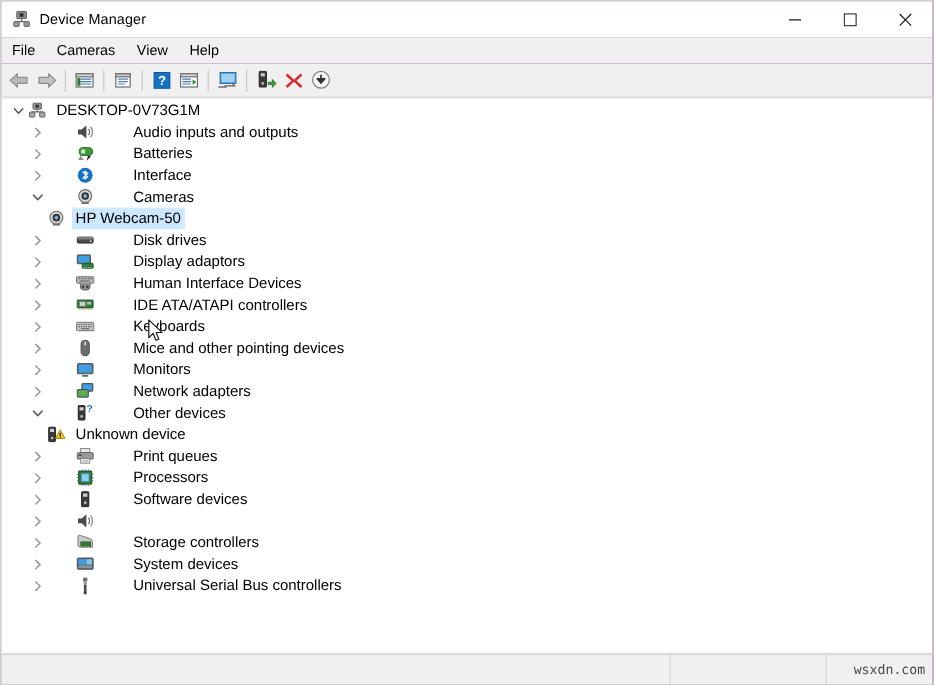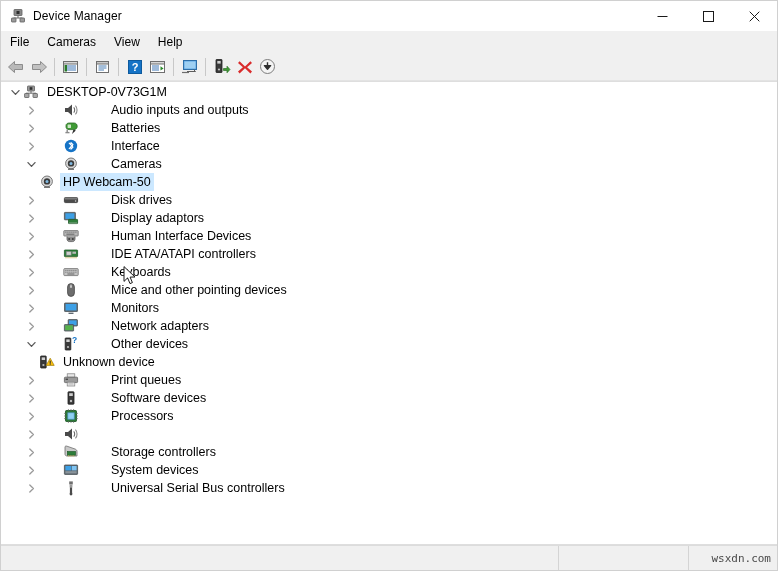--- a/index.html
+++ b/index.html
@@ -610,43 +610,43 @@
       </div>
 
       <div class="node level1">
         <div class="chev">
           <svg width="9" height="9" viewBox="0 0 9 9">
               <path d="M2.8 1 L6.4 4.5 L2.8 8" fill="none" stroke="#9a9a9a" stroke-width="1.3" stroke-linecap="round" stroke-linejoin="round"></path>
             </svg>
         </div>
         <div class="node-icon">
           <svg width="16" height="16" viewBox="0 0 16 16">
-            <rect x="5" y="1.8" width="6" height="12.4" rx="0.6" fill="#3a3a3a" stroke="#1f1f1f" stroke-width="0.8"></rect>
-            <rect x="6.2" y="3.2" width="3.6" height="2.8" fill="#cfcfcf"></rect>
-            <circle cx="8" cy="11" r="1.2" fill="#bdbdbd"></circle>
-          </svg>
-        </div>
-        <span class="node-label">Software devices</span>
-      </div>
-
-      <div class="node level1">
-        <div class="chev">
-          <svg width="9" height="9" viewBox="0 0 9 9">
-              <path d="M2.8 1 L6.4 4.5 L2.8 8" fill="none" stroke="#9a9a9a" stroke-width="1.3" stroke-linecap="round" stroke-linejoin="round"></path>
-            </svg>
-        </div>
-        <div class="node-icon">
-          <svg width="16" height="16" viewBox="0 0 16 16">
             <rect x="2.6" y="2.6" width="10.8" height="10.8" rx="0.6" fill="#2e7d3a" stroke="#1f5a28" stroke-width="1"></rect>
             <rect x="4.8" y="4.8" width="6.4" height="6.4" fill="#8fd0f2" stroke="#4a8fbe" stroke-width="0.7"></rect>
             <path d="M5.4 2.6 V1.2 M8 2.6 V1.2 M10.6 2.6 V1.2 M5.4 13.4 V14.8 M8 13.4 V14.8 M10.6 13.4 V14.8
                      M2.6 5.4 H1.2 M2.6 8 H1.2 M2.6 10.6 H1.2 M13.4 5.4 H14.8 M13.4 8 H14.8 M13.4 10.6 H14.8" stroke="#6f6f6f" stroke-width="0.9"></path>
           </svg>
         </div>
         <span class="node-label">Processors</span>
+      </div>
+
+      <div class="node level1">
+        <div class="chev">
+          <svg width="9" height="9" viewBox="0 0 9 9">
+              <path d="M2.8 1 L6.4 4.5 L2.8 8" fill="none" stroke="#9a9a9a" stroke-width="1.3" stroke-linecap="round" stroke-linejoin="round"></path>
+            </svg>
+        </div>
+        <div class="node-icon">
+          <svg width="16" height="16" viewBox="0 0 16 16">
+            <rect x="5" y="1.8" width="6" height="12.4" rx="0.6" fill="#3a3a3a" stroke="#1f1f1f" stroke-width="0.8"></rect>
+            <rect x="6.2" y="3.2" width="3.6" height="2.8" fill="#cfcfcf"></rect>
+            <circle cx="8" cy="11" r="1.2" fill="#bdbdbd"></circle>
+          </svg>
+        </div>
+        <span class="node-label">Software devices</span>
       </div>
 
       <div class="node level1">
         <div class="chev">
           <svg width="9" height="9" viewBox="0 0 9 9">
               <path d="M2.8 1 L6.4 4.5 L2.8 8" fill="none" stroke="#9a9a9a" stroke-width="1.3" stroke-linecap="round" stroke-linejoin="round"></path>
             </svg>
         </div>
         <div class="node-icon">
           <svg width="16" height="16" viewBox="0 0 16 16">

